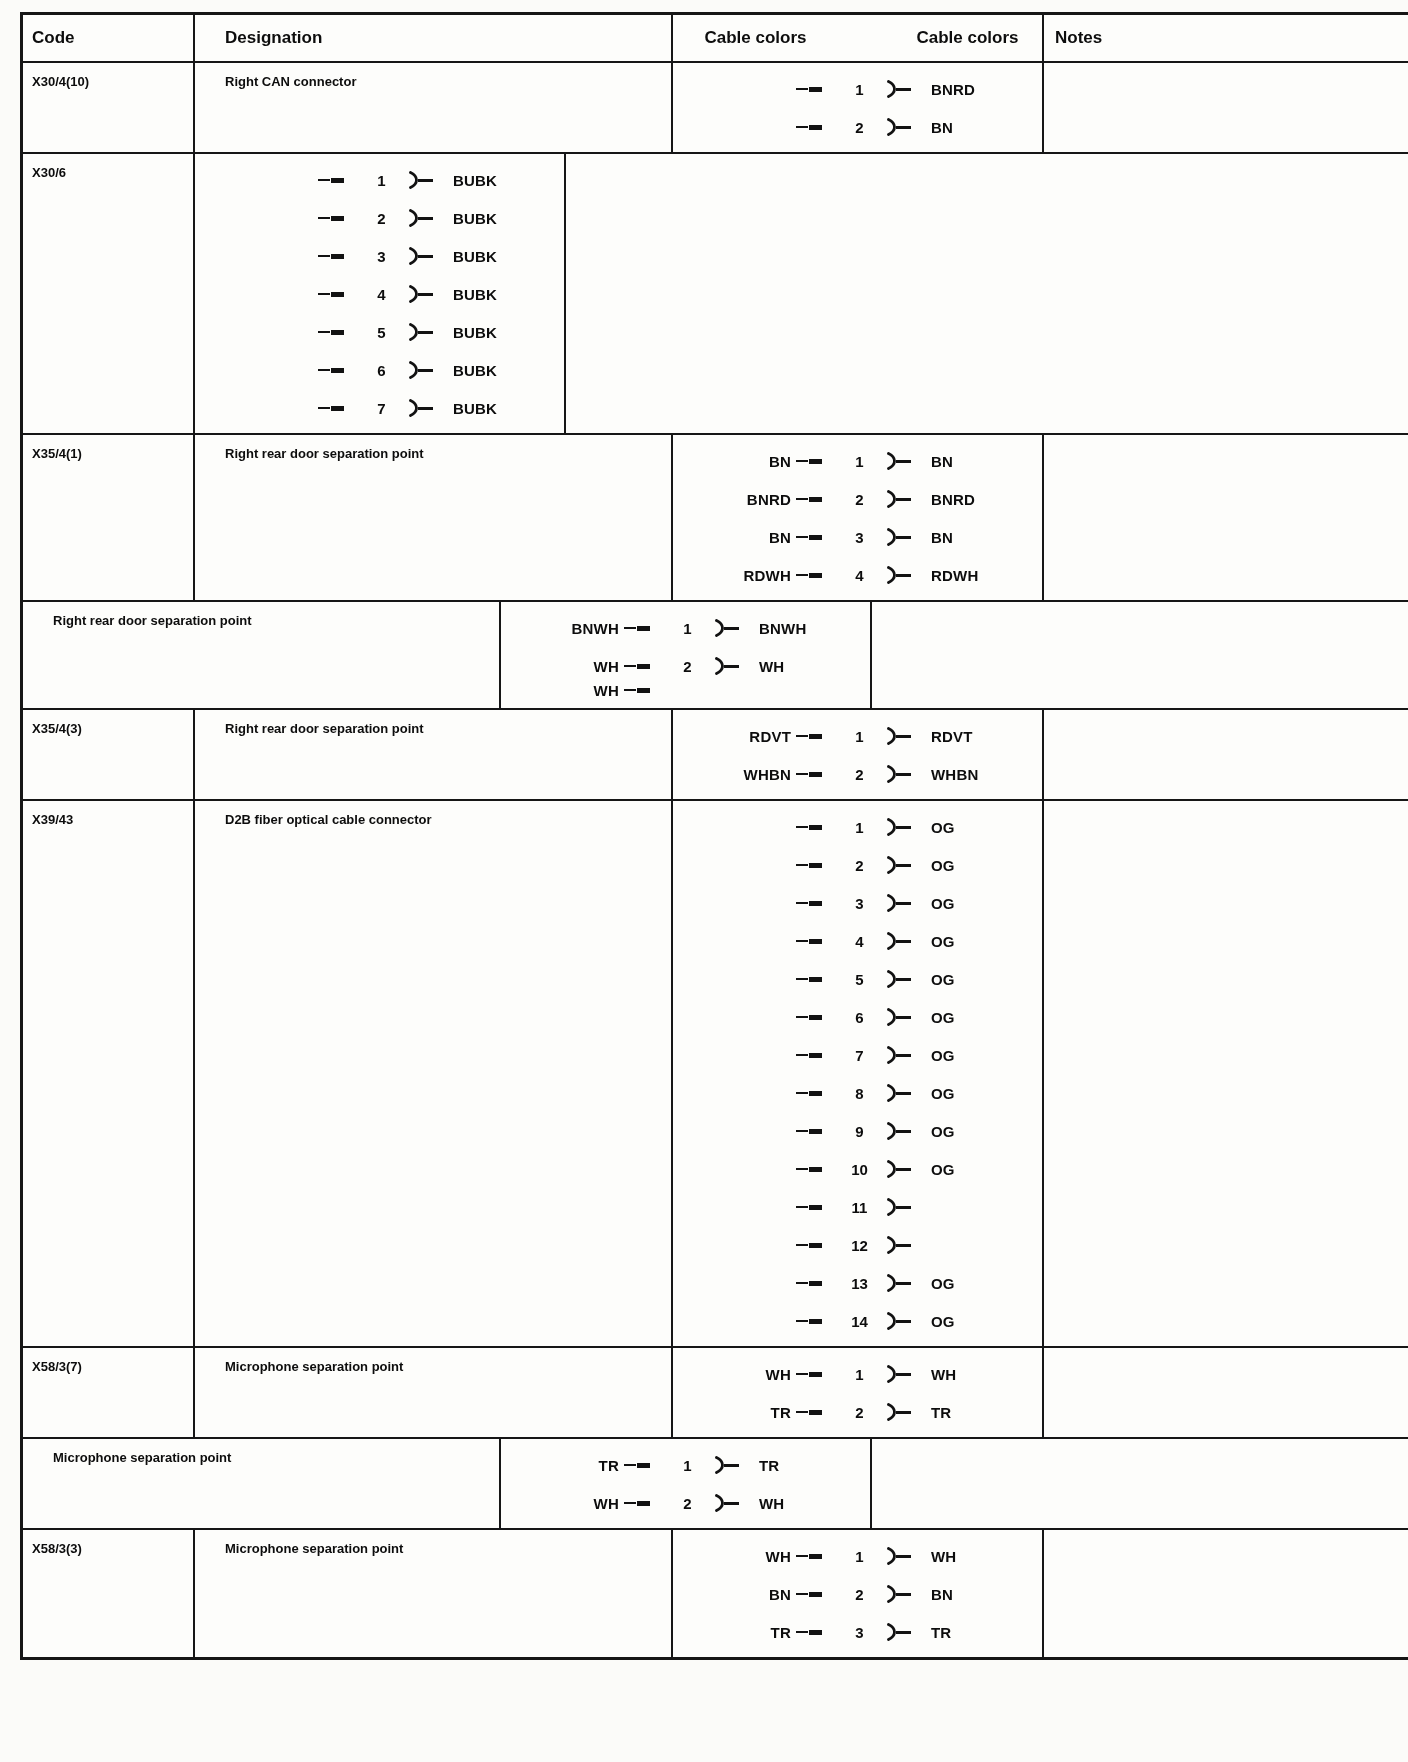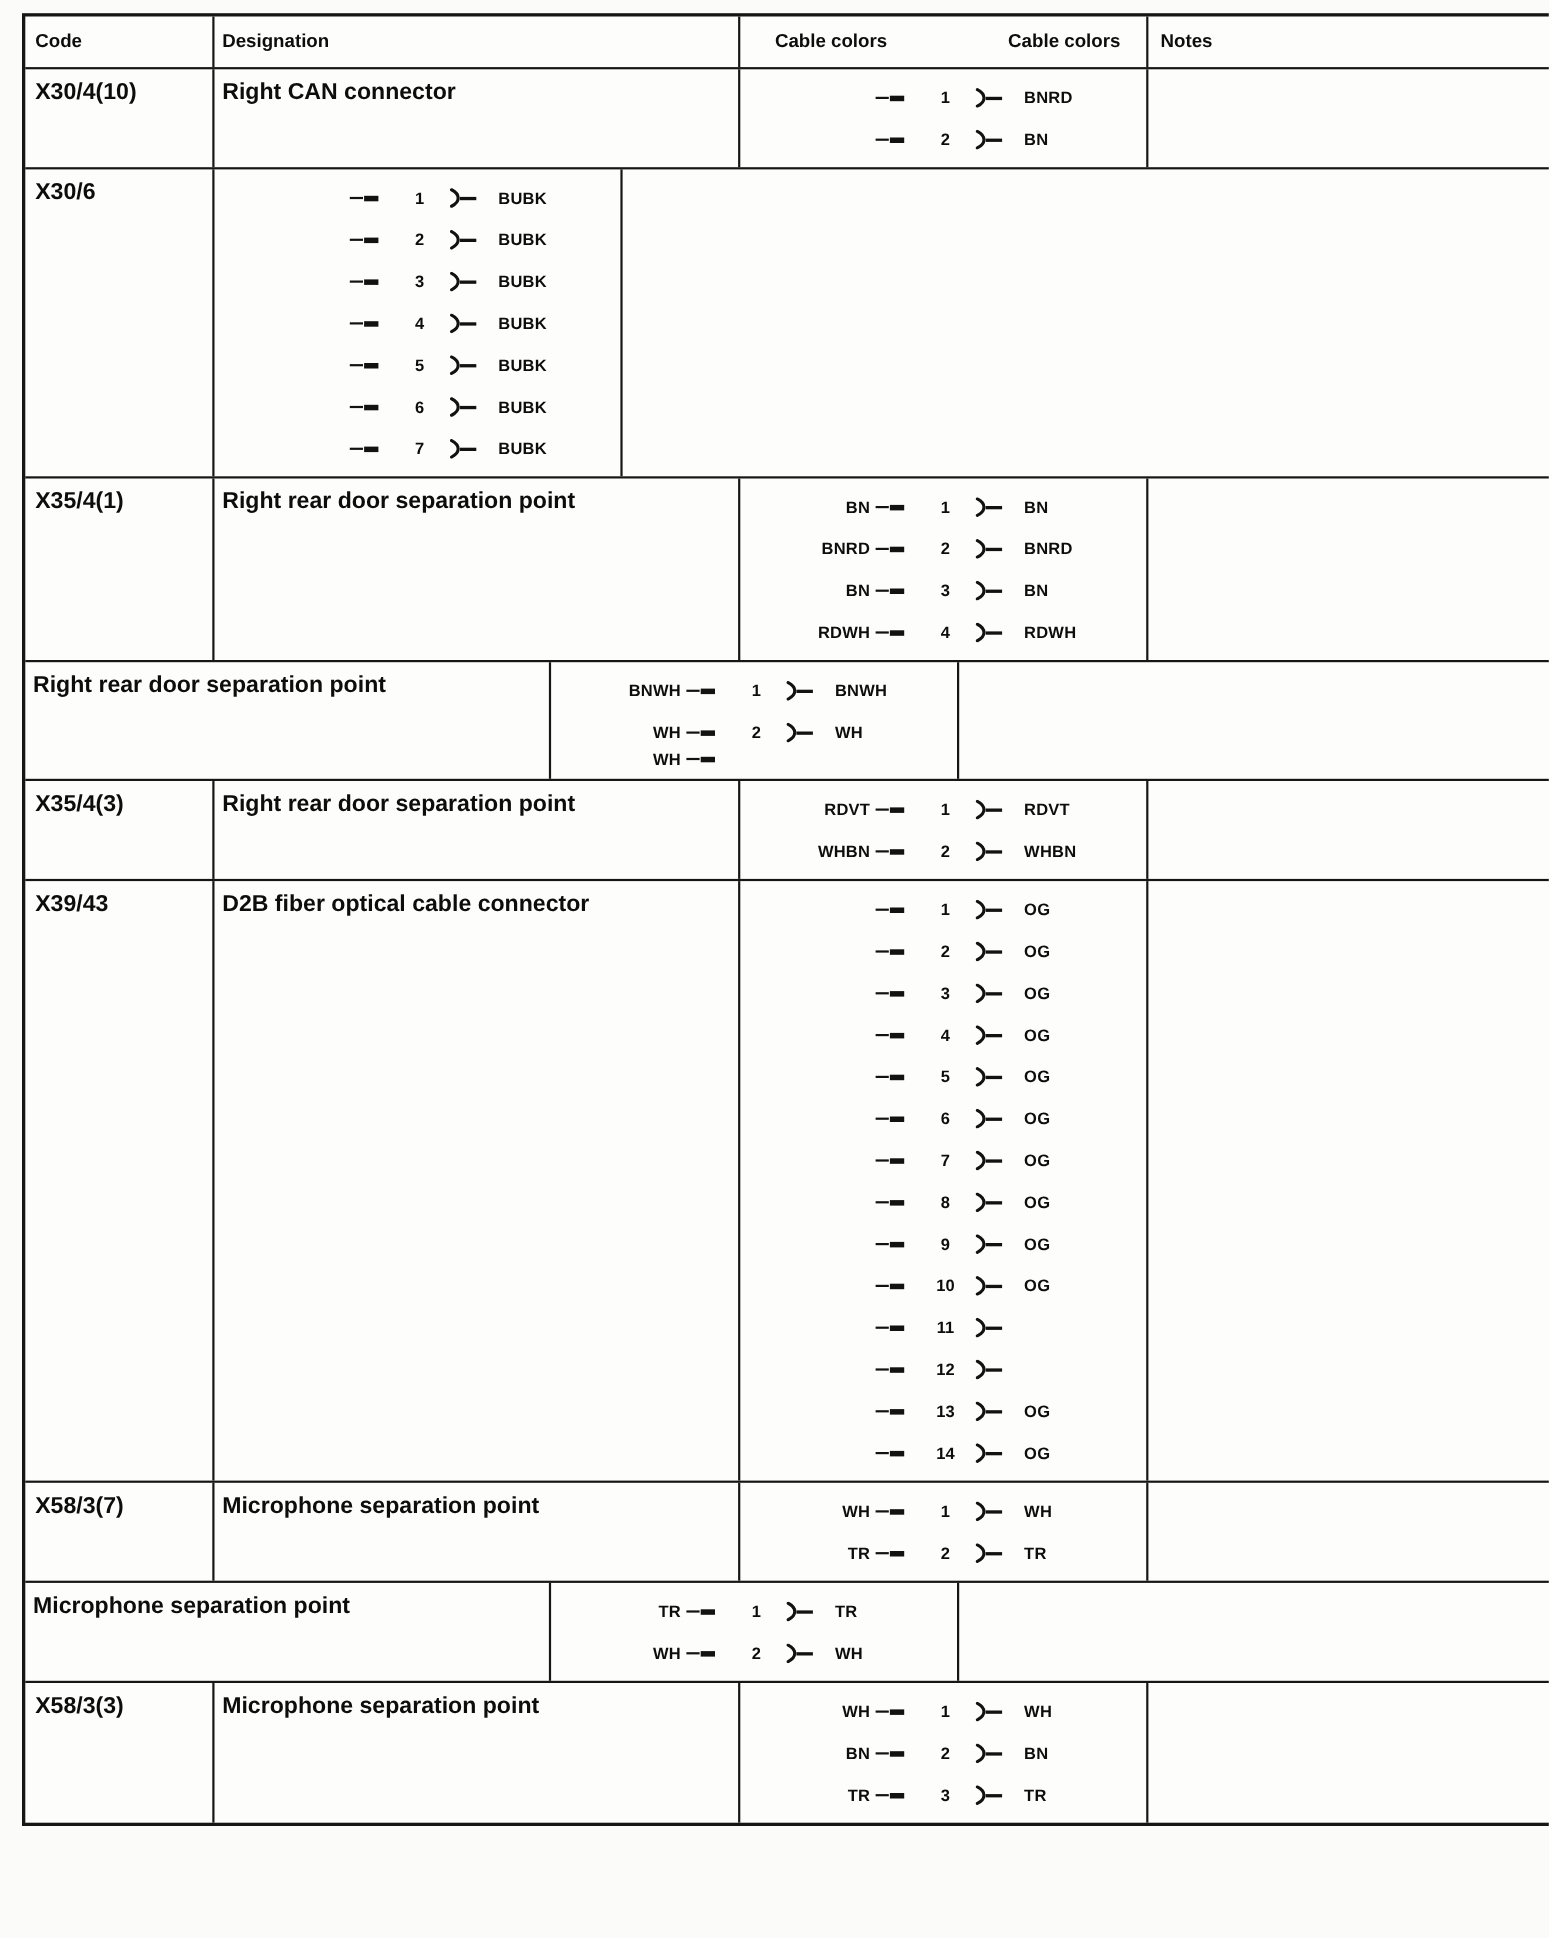--- a/index.html
+++ b/index.html
@@ -14,28 +14,28 @@
   .wiring-table{
     position:absolute;left:20px;top:12px;width:1404px;
     border:3px solid #161616;
     background:#fdfdfb;
     box-sizing:border-box;
   }
   .trow{display:flex;border-bottom:2px solid #161616;}
   #table-body .trow:last-child{border-bottom:none;}
   .cell{box-sizing:border-box;}
   .c-code{width:172px;border-right:2px solid #161616;padding:9px 6px 6px 9px;}
-  .c-desig{width:478px;border-right:2px solid #161616;padding:9px 6px 6px 7px;}
+  .c-desig{width:478px;border-right:2px solid #161616;padding:9px 6px 6px 30px;}
   .c-pins{width:371px;border-right:2px solid #161616;padding:7px 0 6px 0;justify-content:center;}
   .c-notes{flex:1;padding:9px 6px 6px 11px;}
   .hdr .cell{display:flex;align-items:center;padding-top:0;padding-bottom:0;height:46px;}
   .hdr-label{font-size:17px;font-weight:700;}
   .hdr .c-pins{padding-left:8px;}
   .hdr-cc1{display:inline-block;width:212px;}
-  .code-text,.desig-text{font-size:21px;font-weight:700;display:inline-block;}
+  .code-text,.desig-text{font-size:13px;font-weight:700;display:inline-block;}
   
   .pinline{display:flex;align-items:center;height:38px;}
   .pinline.extra{height:24px;margin-top:-7px;}
   .lcolor{width:118px;text-align:right;font-size:15px;font-weight:700;letter-spacing:0.2px;}
   .dash{width:37px;display:flex;align-items:center;padding-left:5px;}
   .dash .thin{display:inline-block;width:12px;height:2px;background:#121212;}
   .dash .thick{display:inline-block;width:13px;height:5px;background:#121212;margin-left:1px;}
   .pinnum{width:53px;text-align:center;font-size:15px;font-weight:700;}
   .conn{width:45px;display:flex;align-items:center;}
   .conn svg{display:block;}

